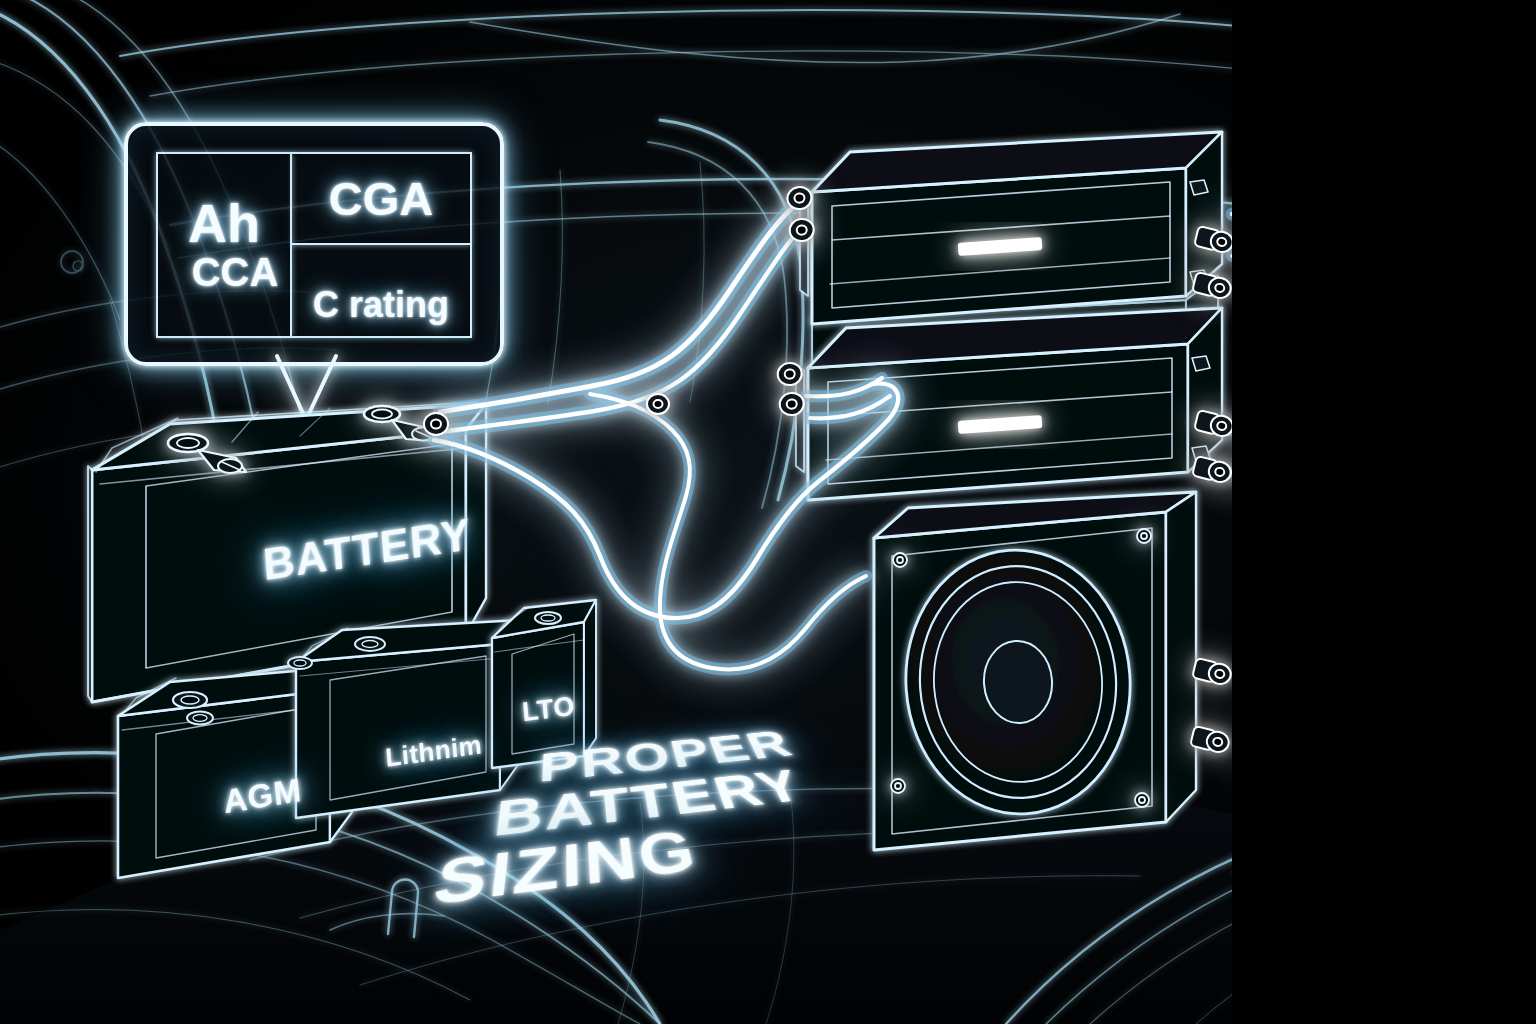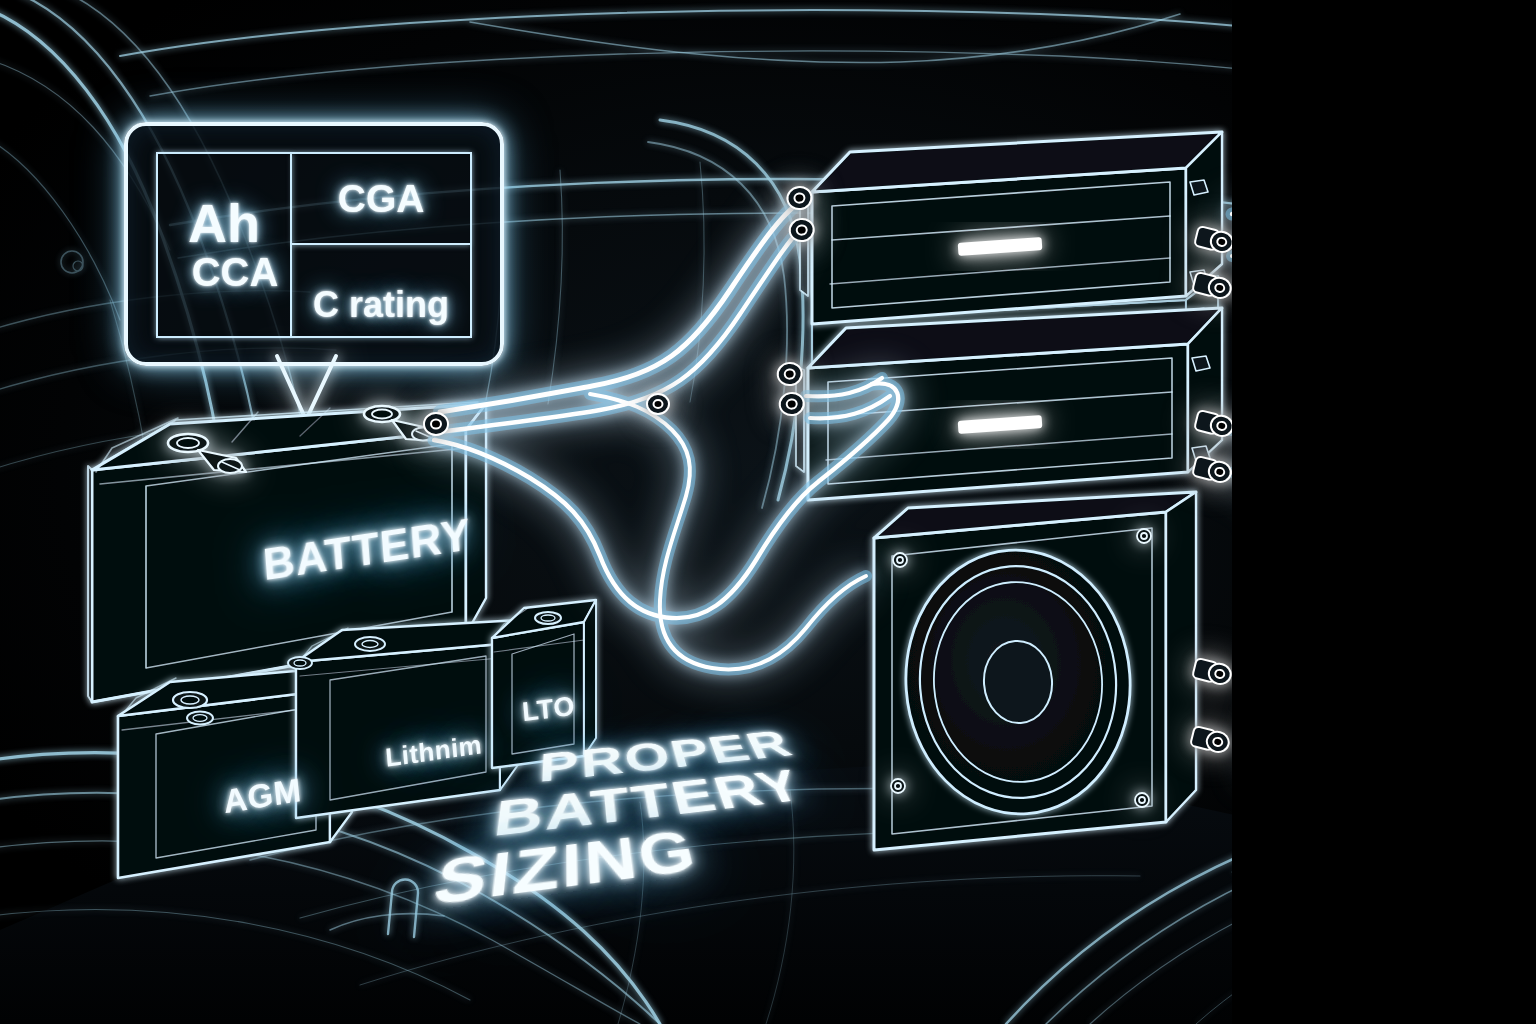--- a/index.html
+++ b/index.html
@@ -79,21 +79,21 @@
     box-shadow: 1px 0 5px rgba(190,230,250,0.5);
   }
   #cell-cga { border-bottom: 2px solid #cfeeff; box-shadow: 0 1px 5px rgba(190,230,250,0.5); }
   .cal-txt {
     color: #f4fcff;
     font-weight: bold;
     text-shadow: 0 0 3px #fff, 0 0 10px #bfe9ff, 0 0 22px #6bb8e0;
   }
   #txt-ah     { font-size: 54px; line-height: 0.96; margin-bottom: 2px; }
   #txt-cca    { font-size: 40px; line-height: 1.0; margin-left: 22px; }
-  #txt-cga    { font-size: 39px; }
+  #txt-cga    { font-size: 47px; }
   #txt-crating{ font-size: 36px; margin-top: 28px; }
   
   #lbl-battery {
     left: 262px; top: 525px;
     font-size: 44px;
     transform: rotate(-8.5deg) skewX(-4deg);
     letter-spacing: 1px;
   }
   #lbl-agm {
     left: 223px; top: 777px;

